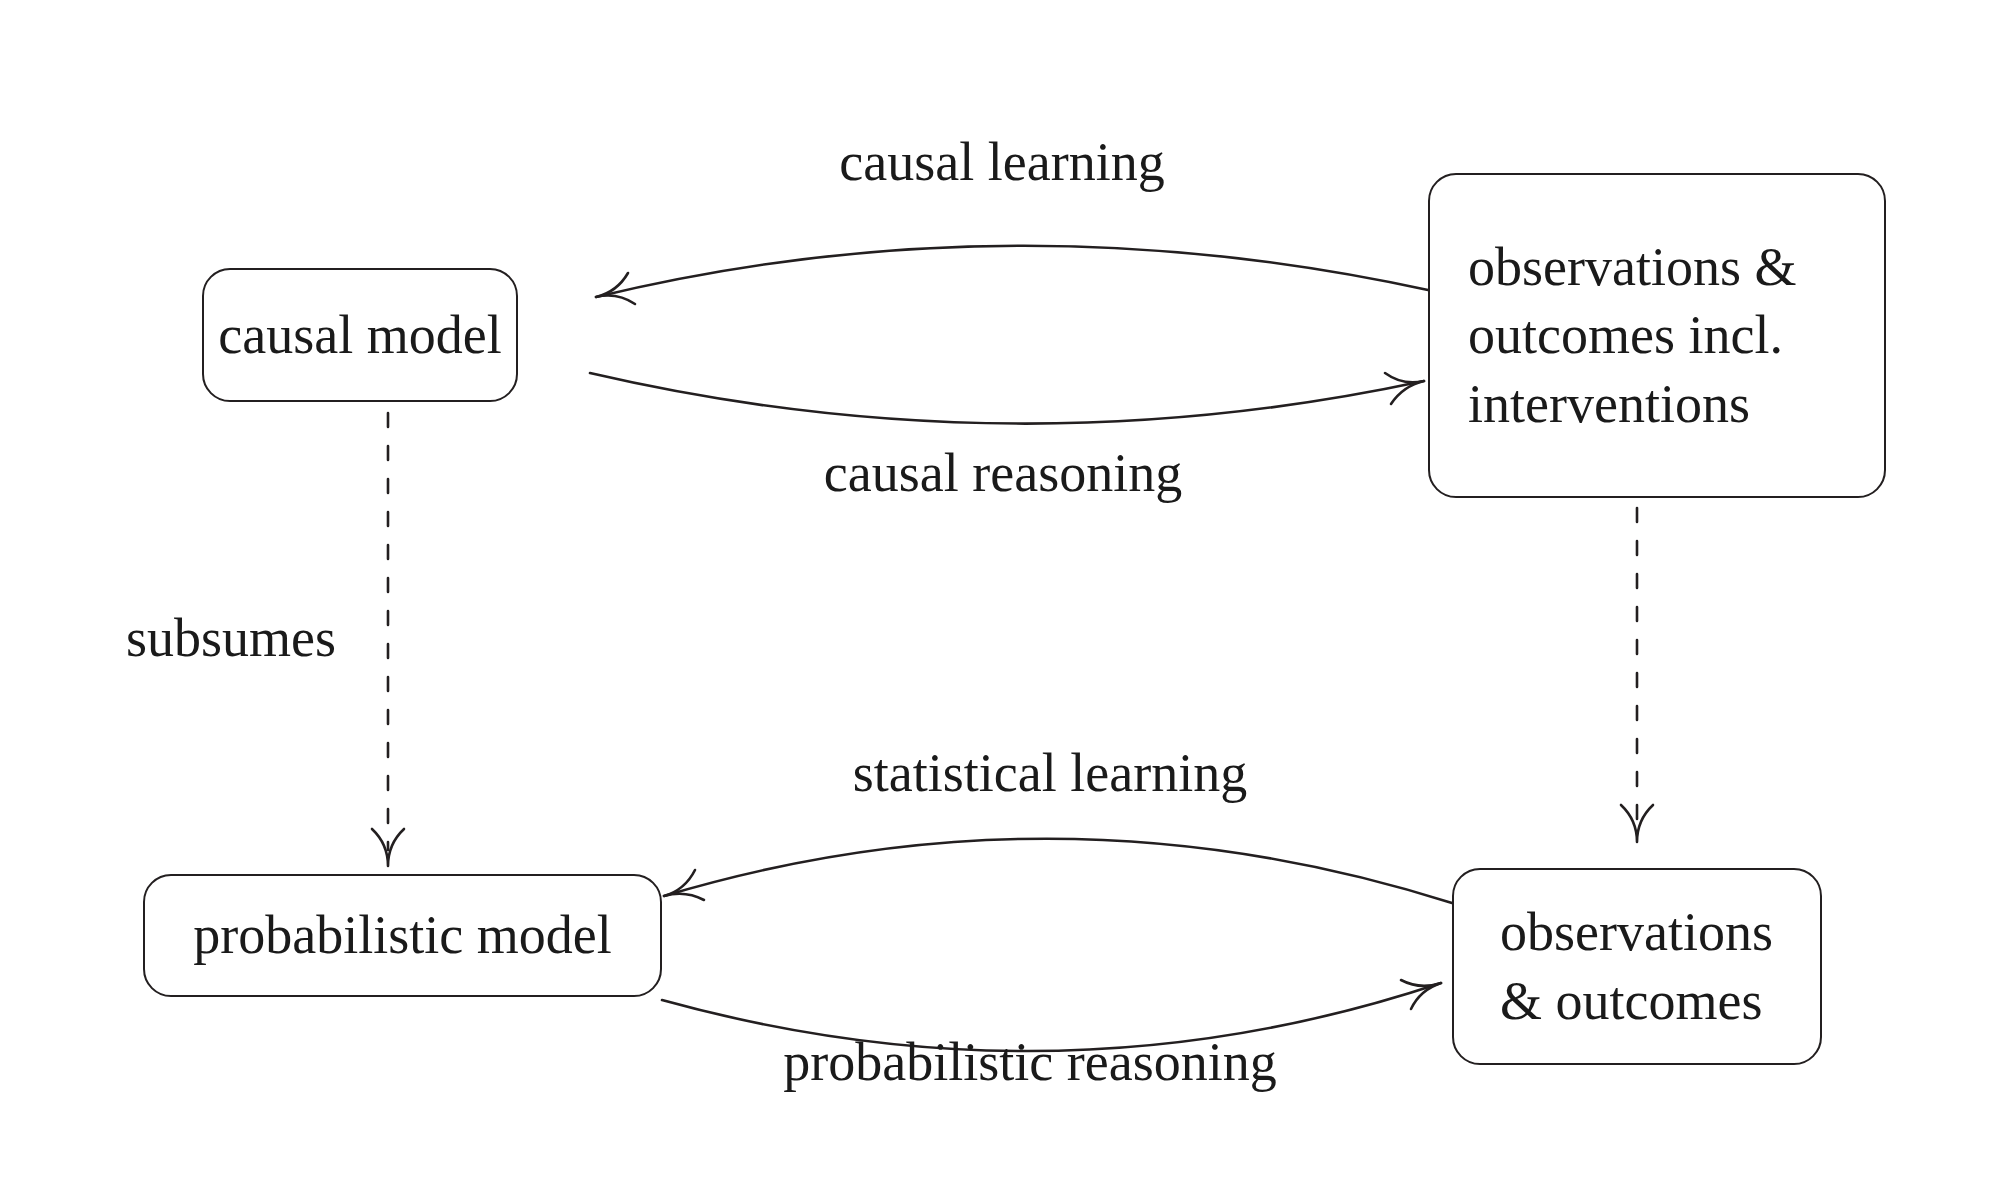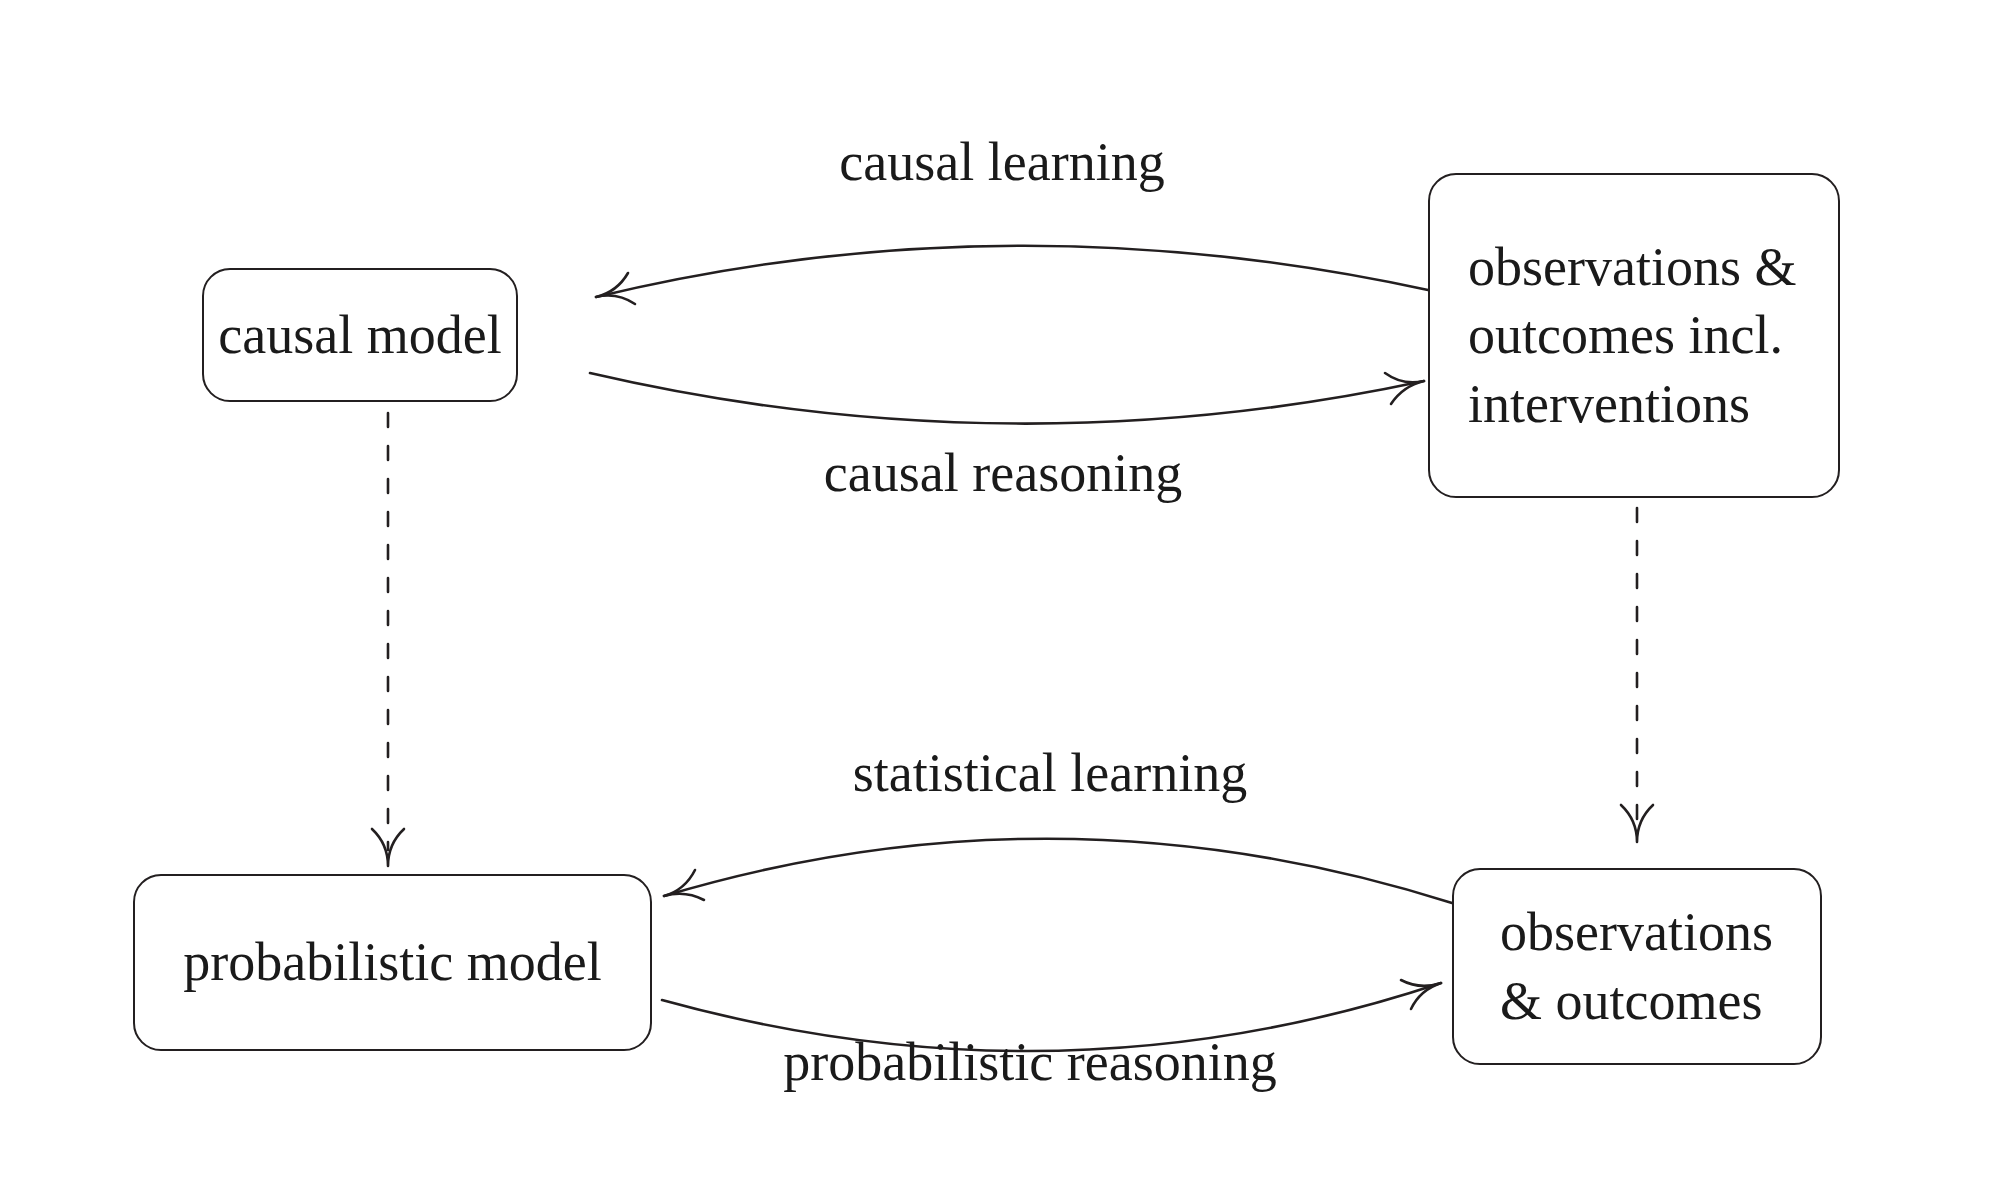--- a/index.html
+++ b/index.html
@@ -70,42 +70,43 @@
     <path d="M 388 866 Q 388 844 404 829 M 388 866 Q 388 844 372 829"></path>
 
     <path class="dashed" d="M 1637 508 L 1637 826"></path>
     <path d="M 1637 842 Q 1637 820 1653 805 M 1637 842 Q 1637 820 1621 805"></path>
   </svg>
 
   <div class="node" style="left:202px; top:268px; width:316px; height:134px;">
     <span>causal model</span>
   </div>
 
-  <div class="node align-left" style="left:1428px; top:173px; width:412px; height:325px; padding-left:38px;">
+  <div class="node align-left" style="left:1428px; top:173px; width:458px; height:325px; padding-left:38px;">
     <div class="lines">
       <span>observations &amp;</span>
       <span>outcomes incl.</span>
       <span>interventions</span>
     </div>
   </div>
 
-  <div class="node" style="left:133px; top:874px; width:519px; height:177px;text-align:center;">
+  <div class="node" style="left:143px; top:874px; width:519px; height:123px;text-align:center;">
     <span>probabilistic model</span>
   </div>
 
   <div class="node align-left" style="left:1452px; top:848px; width:370px; height:197px; padding-left:46px;margin-top:20px;">
     <div class="lines">
       <span>observations</span>
       <span>&amp; outcomes</span>
     </div>
   </div>
 
   <div class="edge-label" style="left:1002px; top:133px;">causal learning</div>
 
   <div class="edge-label" style="left:1003px; top:444px;">causal reasoning</div>
 
   <div class="edge-label" style="left:1050px; top:744px;">statistical learning</div>
 
   <div class="edge-label" style="left:1030px; top:1033px;">probabilistic reasoning</div>
 
+  <div class="edge-label" style="left:231px; top:609px;">subsumes</div>
 
 
 </div>
 
 </body></html>

